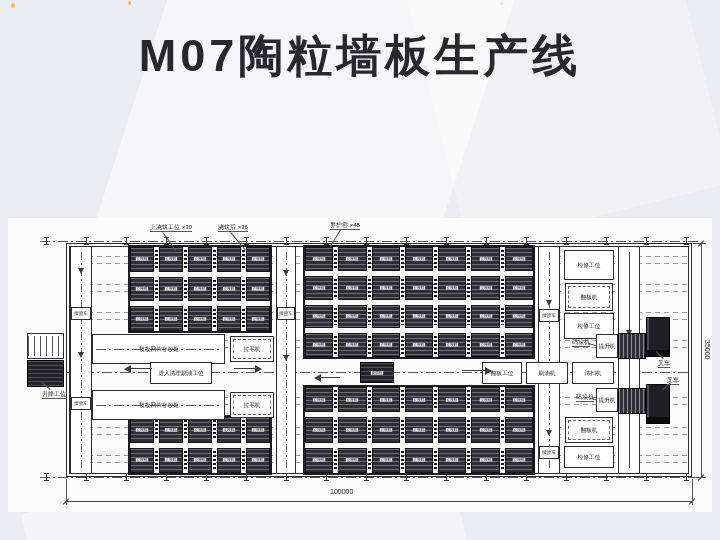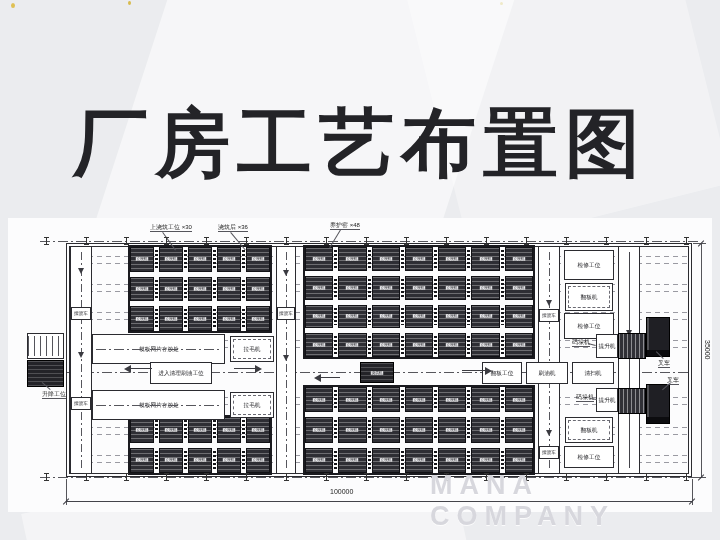--- a/index.html
+++ b/index.html
@@ -79,21 +79,21 @@
 <body>
 
 <div class="page">
   <div class="wedge w1"></div>
   <div class="wedge w2"></div>
   <div class="wedge w3"></div>
   <div class="speck s1"></div>
   <div class="speck s2"></div>
   <div class="speck s3"></div>
 
-  <div class="title2">厂房工艺布置图</div>
+  <div class="title1">M07陶粒墙板生产线</div>
 
   <div class="panel"></div>
   <div id="drawing">
       <div class="dash" style="left: 70px; top: 256px; width: 620px; height: 1px;"></div>
       <div class="dash" style="left: 70px; top: 263px; width: 620px; height: 1px;"></div>
       <div class="dash" style="left: 70px; top: 284px; width: 620px; height: 1px;"></div>
       <div class="dash" style="left: 70px; top: 291px; width: 620px; height: 1px;"></div>
       <div class="dash" style="left: 70px; top: 312px; width: 620px; height: 1px;"></div>
       <div class="dash" style="left: 70px; top: 319px; width: 620px; height: 1px;"></div>
       <div class="dash" style="left: 70px; top: 340px; width: 620px; height: 1px;"></div>
@@ -548,14 +548,13 @@
       <div class="slash" style="left: 688px; top: 501px;"></div>
       <div class="dimtext" style="left: 330px; top: 488px;">100000</div>
       <div class="hthin" style="left: 693px; top: 243px; width: 13px; height: 1px;"></div>
       <div class="hthin" style="left: 693px; top: 477px; width: 13px; height: 1px;"></div>
       <div class="vthin" style="left: 701px; top: 243px; width: 1px; height: 234px;"></div>
       <div class="slash" style="left: 697px; top: 243px;"></div>
       <div class="slash" style="left: 697px; top: 477px;"></div>
       <div class="dimtextv" style="left: 704px; top: 340px;">35000</div>
     </div>
 
-  <div class="wm-bottom">MANA COMPANY</div>
 </div>
 
 </body></html>

